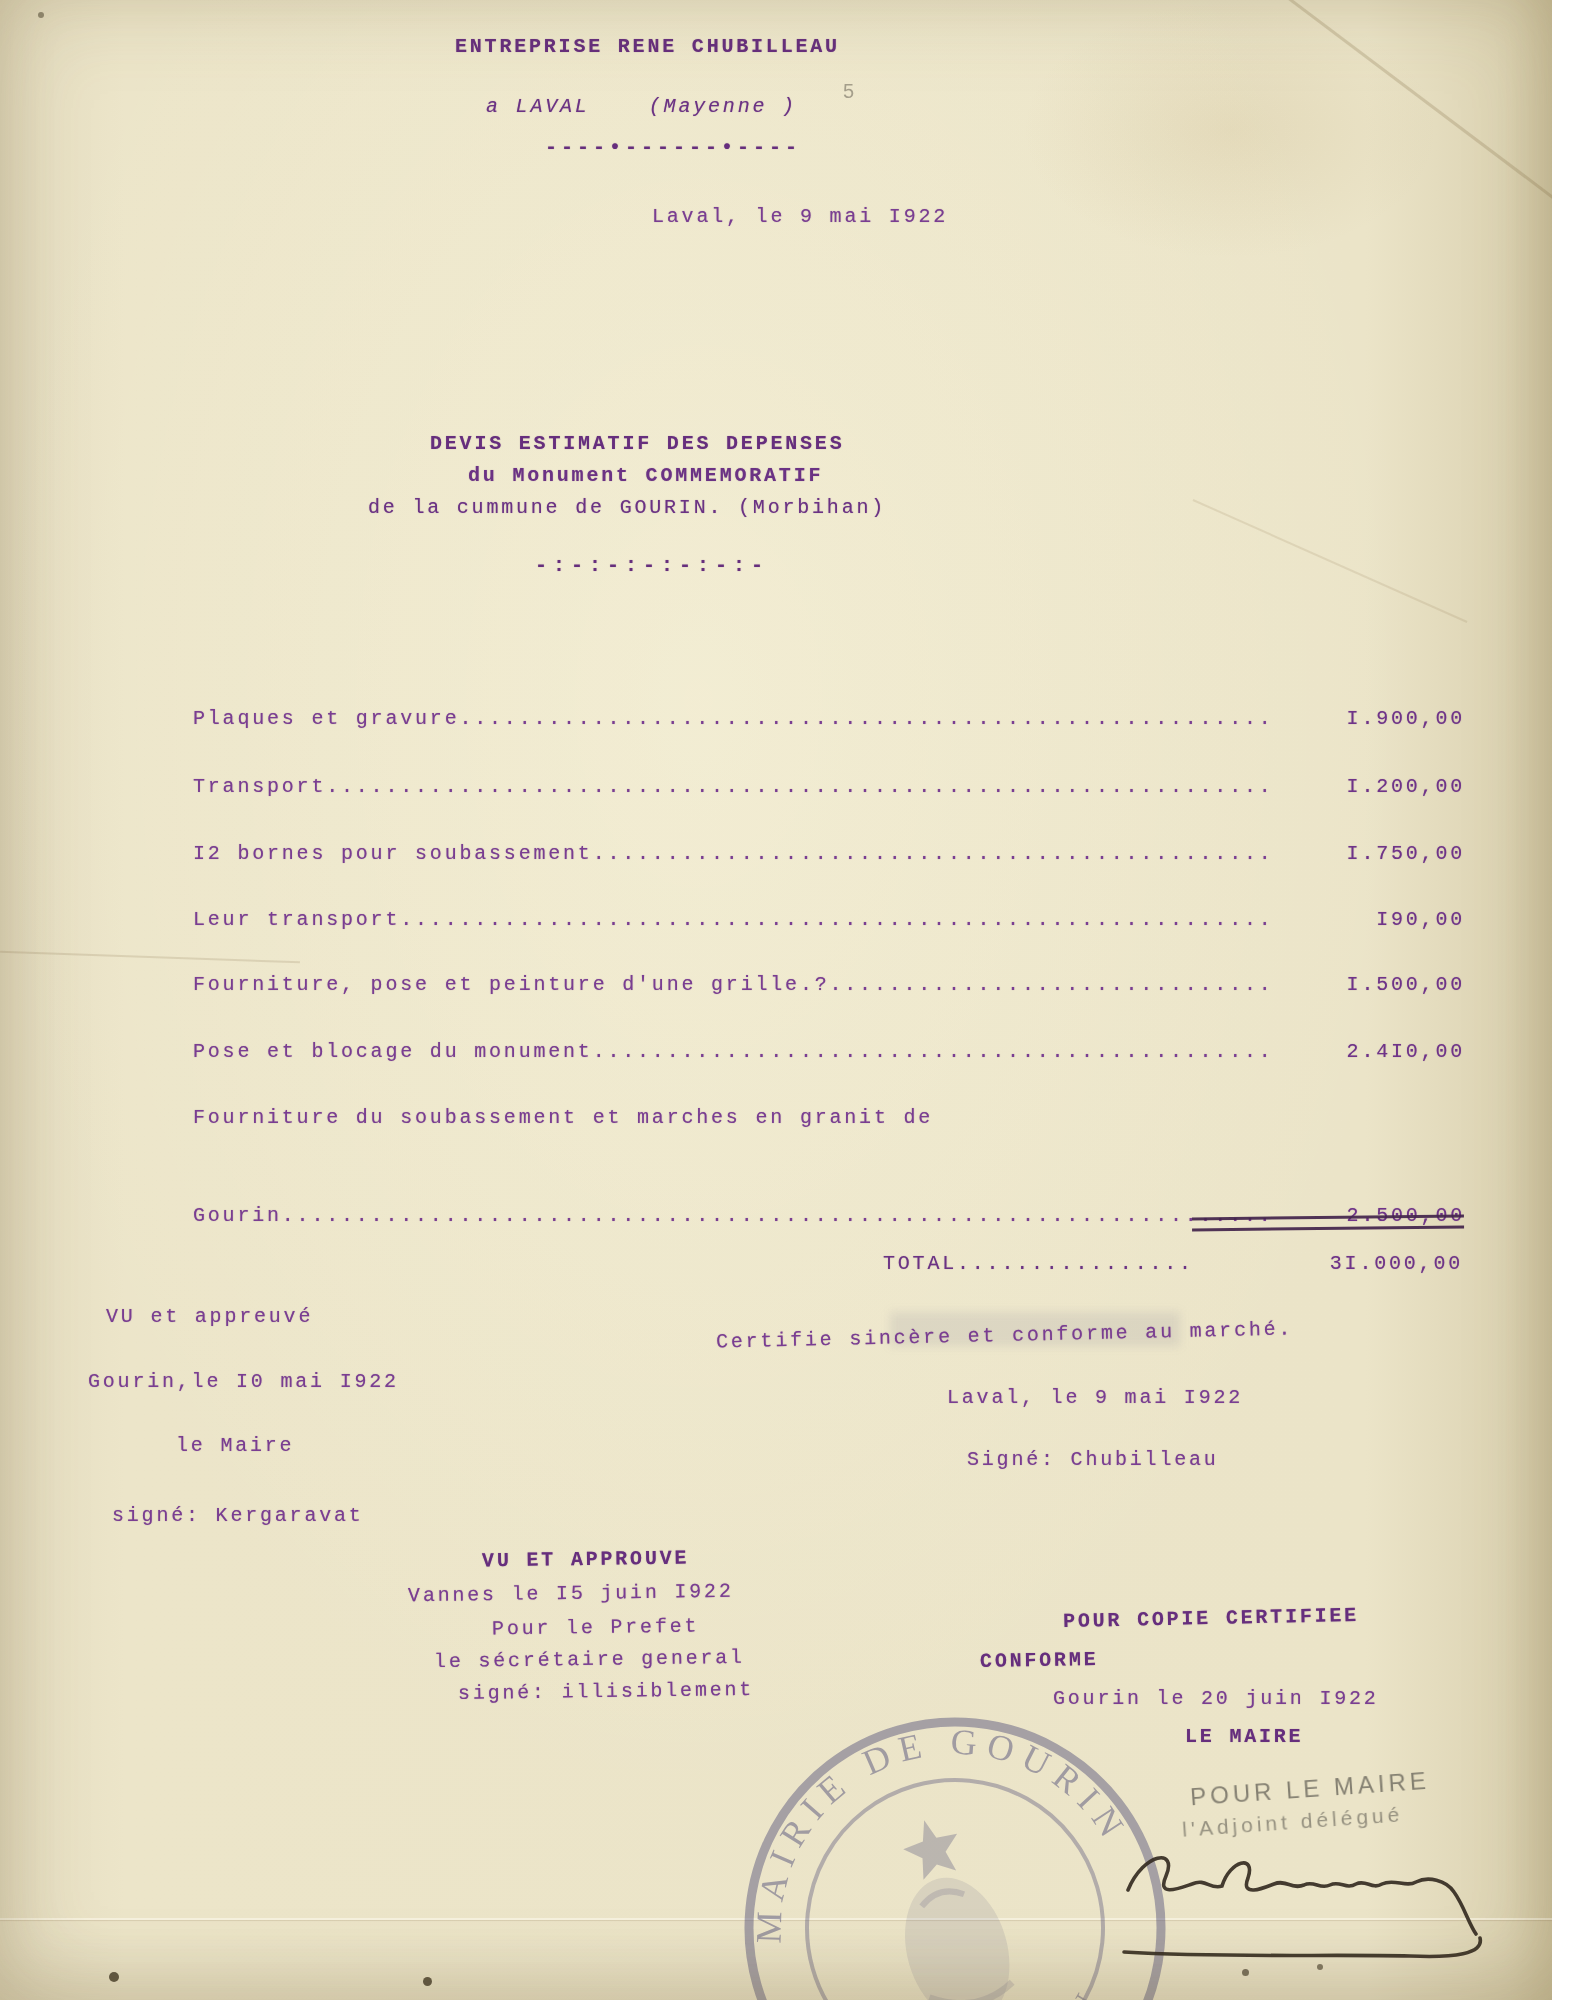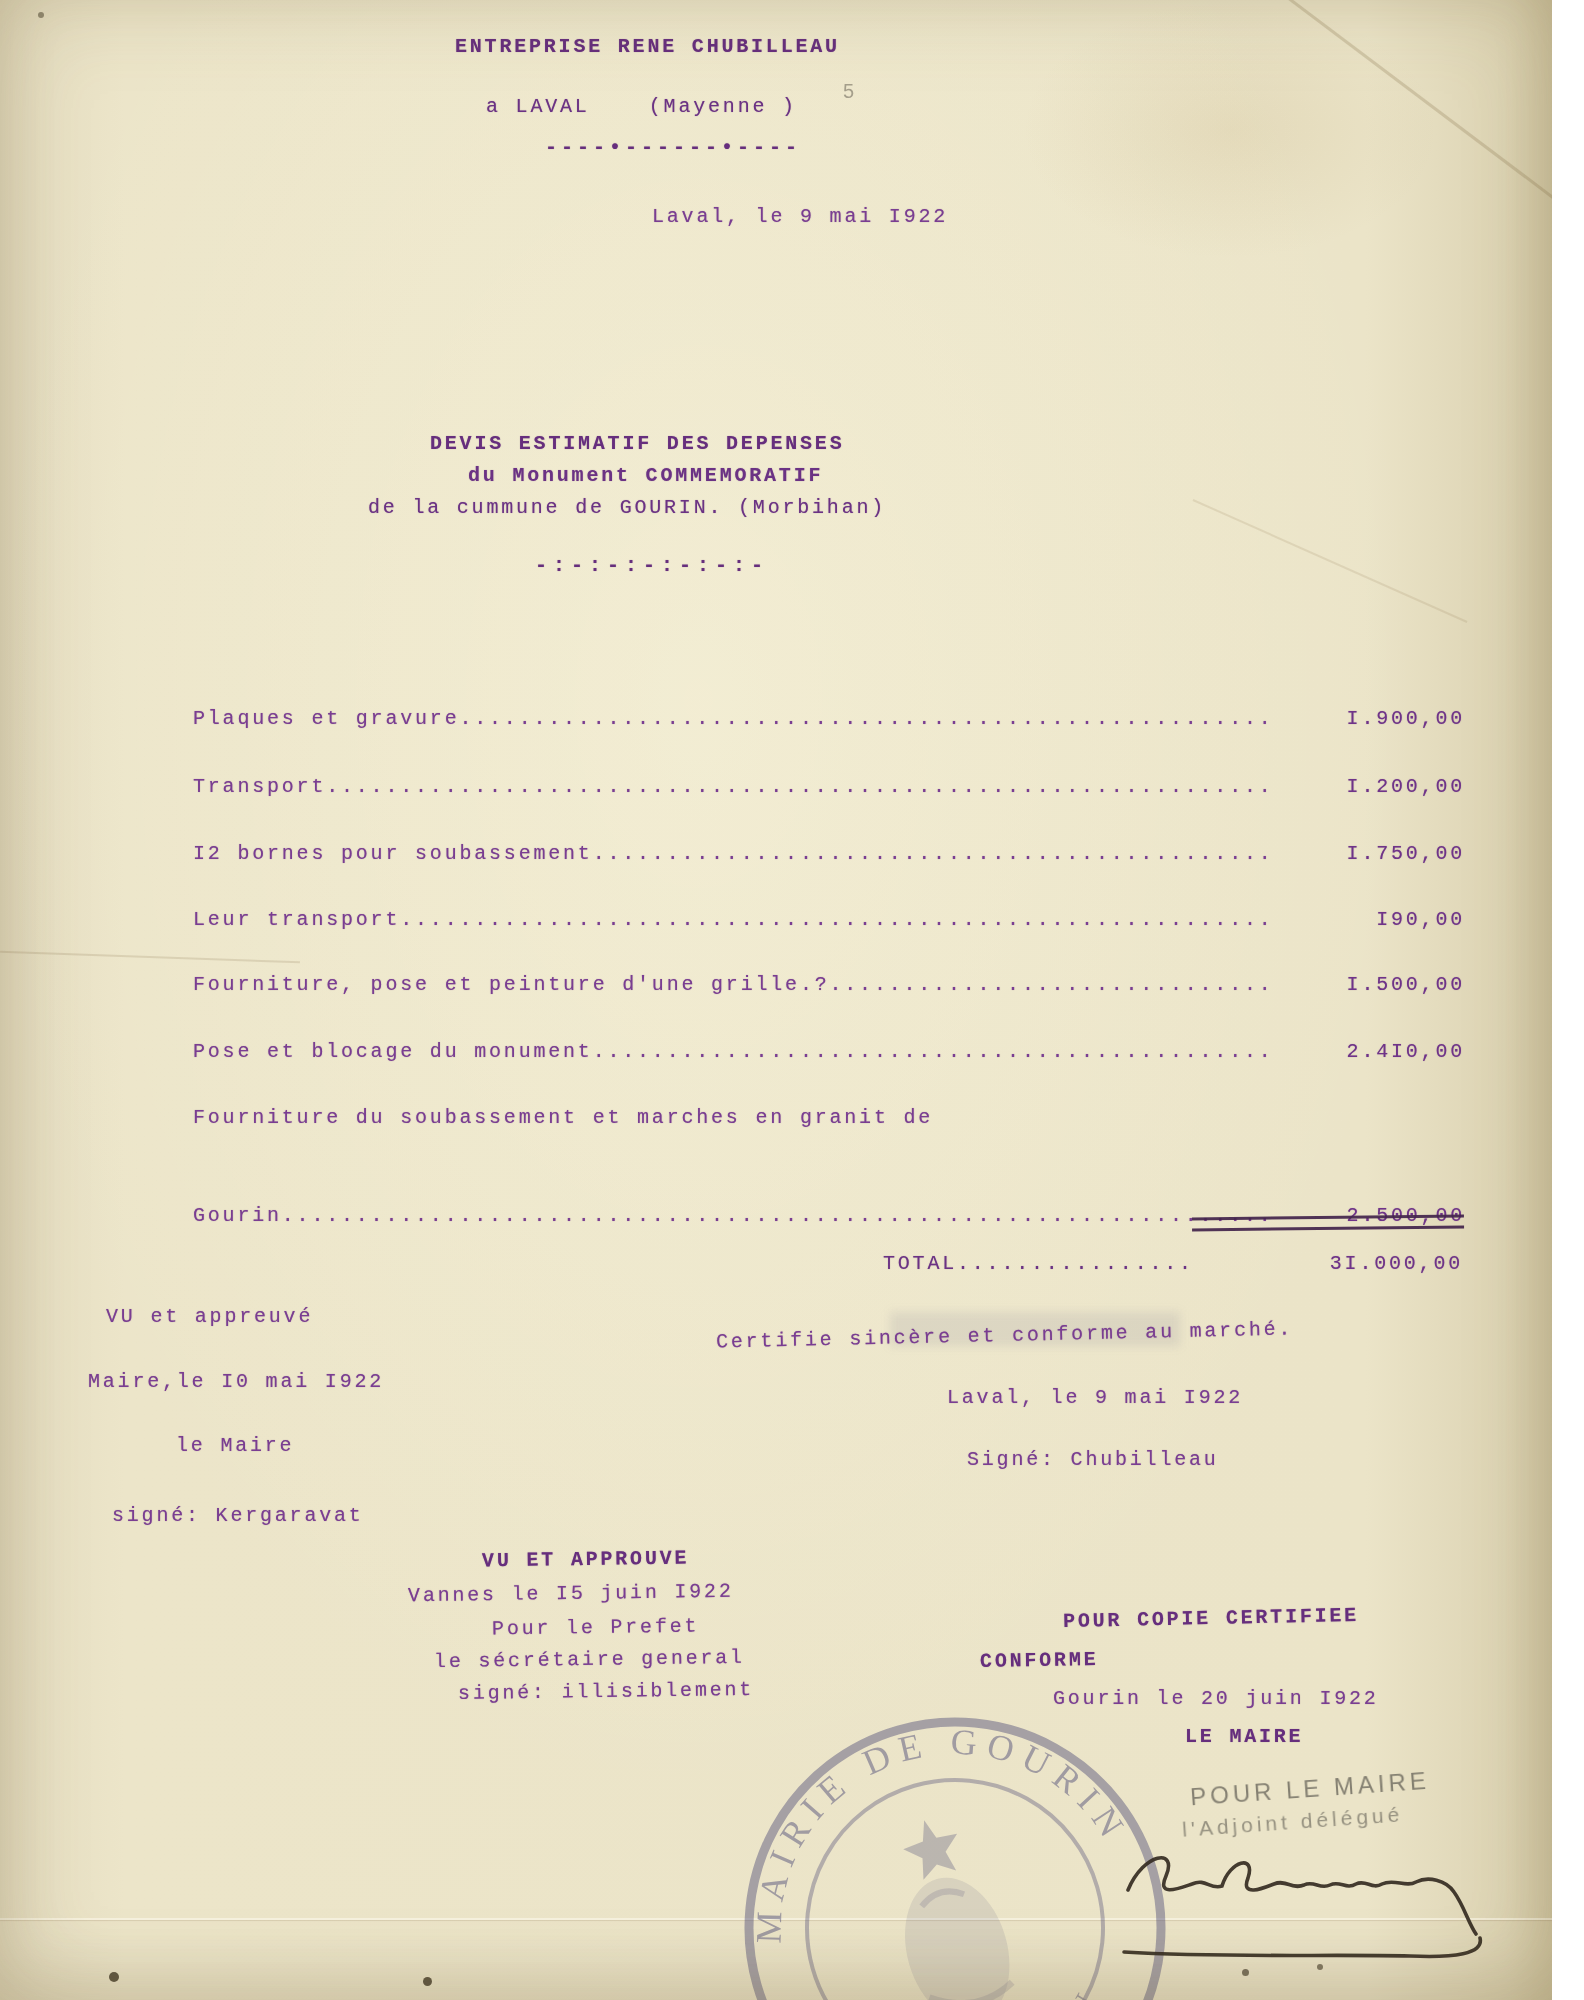--- a/index.html
+++ b/index.html
@@ -49,21 +49,21 @@
   <div class="crease" style="left:0;top:1918px;width:1584px;height:2px;background:rgba(255,252,238,.55);box-shadow:0 1px 1px rgba(120,95,55,.18);"></div>
   <div class="crease" style="left:1180px;top:560px;width:300px;height:2px;background:rgba(120,95,55,.13);transform:rotate(24deg);"></div>
   <div class="hole" style="left:109px;top:1972px;width:10px;height:10px;"></div>
   <div class="hole" style="left:423px;top:1977px;width:9px;height:9px;"></div>
   <div class="hole" style="left:1242px;top:1969px;width:7px;height:7px;opacity:.65;"></div>
   <div class="hole" style="left:1317px;top:1964px;width:6px;height:6px;opacity:.6;"></div>
   <div class="hole" style="left:38px;top:12px;width:6px;height:6px;opacity:.5;"></div>
   <div class="smudge" style="left:890px;top:1312px;width:290px;height:34px;"></div>
 
   <div class="t bold" style="left:455px;top:35px;">ENTREPRISE RENE CHUBILLEAU</div>
-  <div class="t dark" style="left:486px;top:95px;">a LAVAL    (Mayenne )</div>
+  <div class="t dark" style="left:486px;top:95px;font-style:italic;">a LAVAL    (Mayenne )</div>
   <div class="t bold" style="left:545px;top:136px;letter-spacing:4px;">----•------•----</div>
   <div class="t pencil" style="left:843px;top:80px;">5</div>
   <div class="t" style="left:652px;top:205px;">Laval, le 9 mai I922</div>
 
   <div class="t bold" style="left:430px;top:432px;">DEVIS ESTIMATIF DES DEPENSES</div>
   <div class="t dark" style="left:468px;top:464px;font-weight:bold;">du Monument COMMEMORATIF</div>
   <div class="t dark" style="left:368px;top:496px;">de la cummune de GOURIN. (Morbihan)</div>
   <div class="t bold" style="left:535px;top:554px;letter-spacing:6px;">-:-:-:-:-:-:-</div>
 
   <div class="row" style="top:707px;">
@@ -98,21 +98,21 @@
     <span class="amt">2.500,00</span>
   </div>
 
   <div class="rule"></div>
   <div class="row" style="left:883px;top:1252px;width:580px;">
     <span class="lbl dark">TOTAL................</span>
     <span class="amt">3I.000,00</span>
   </div>
 
   <div class="t" style="left:106px;top:1305px;">VU et appreuvé</div>
-  <div class="t" style="left:88px;top:1370px;">Maire,le I0 mai I922</div>
+  <div class="t" style="left:88px;top:1370px;">Gourin,le I0 mai I922</div>
   <div class="t" style="left:176px;top:1434px;">le Maire</div>
   <div class="t" style="left:112px;top:1504px;">signé: Kergaravat</div>
 
   <div class="t" style="left:716px;top:1324px;transform:rotate(-1.3deg);">Certifie sincère et conforme au marché.</div>
   <div class="t" style="left:947px;top:1386px;">Laval, le 9 mai I922</div>
   <div class="t" style="left:967px;top:1448px;">Signé: Chubilleau</div>
 
   <div class="t bold" style="left:482px;top:1548px;transform:rotate(-.8deg);">VU ET APPROUVE</div>
   <div class="t" style="left:408px;top:1582px;transform:rotate(-.8deg);">Vannes le I5 juin I922</div>
   <div class="t" style="left:492px;top:1616px;transform:rotate(-.8deg);">Pour le Prefet</div>

